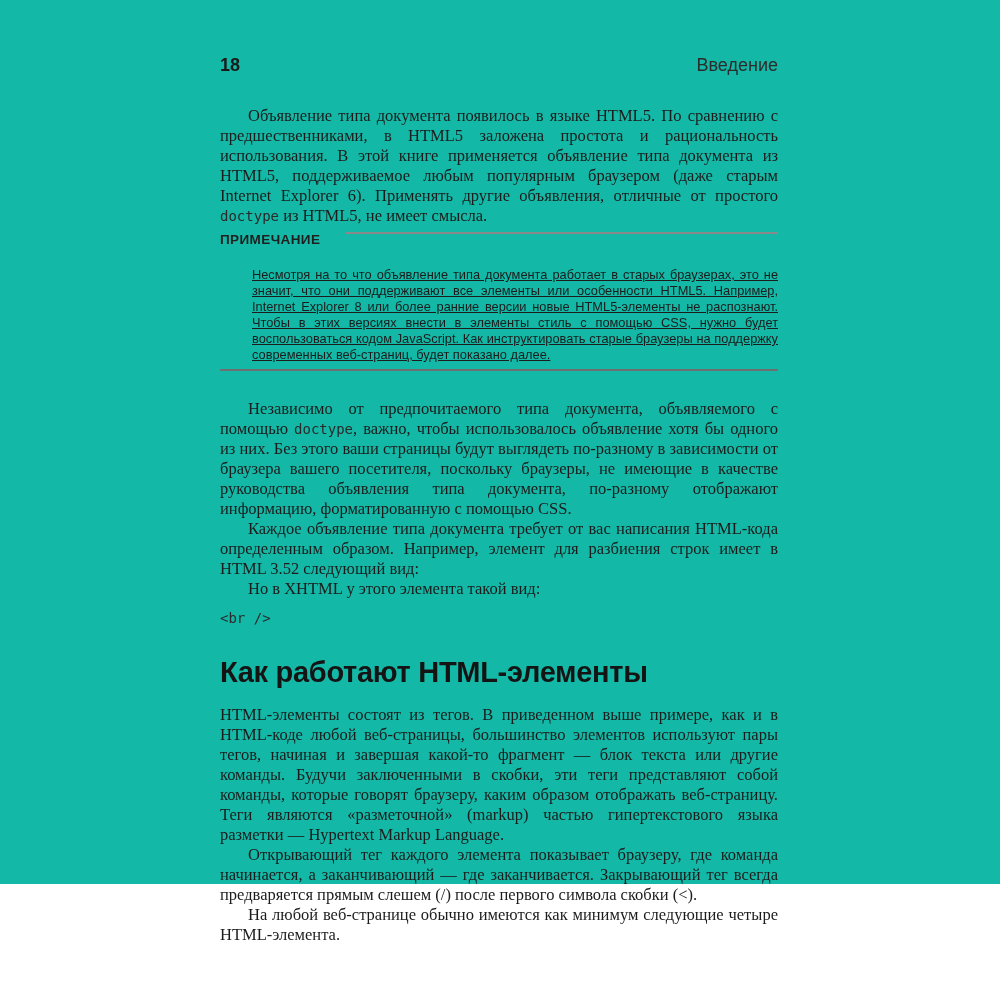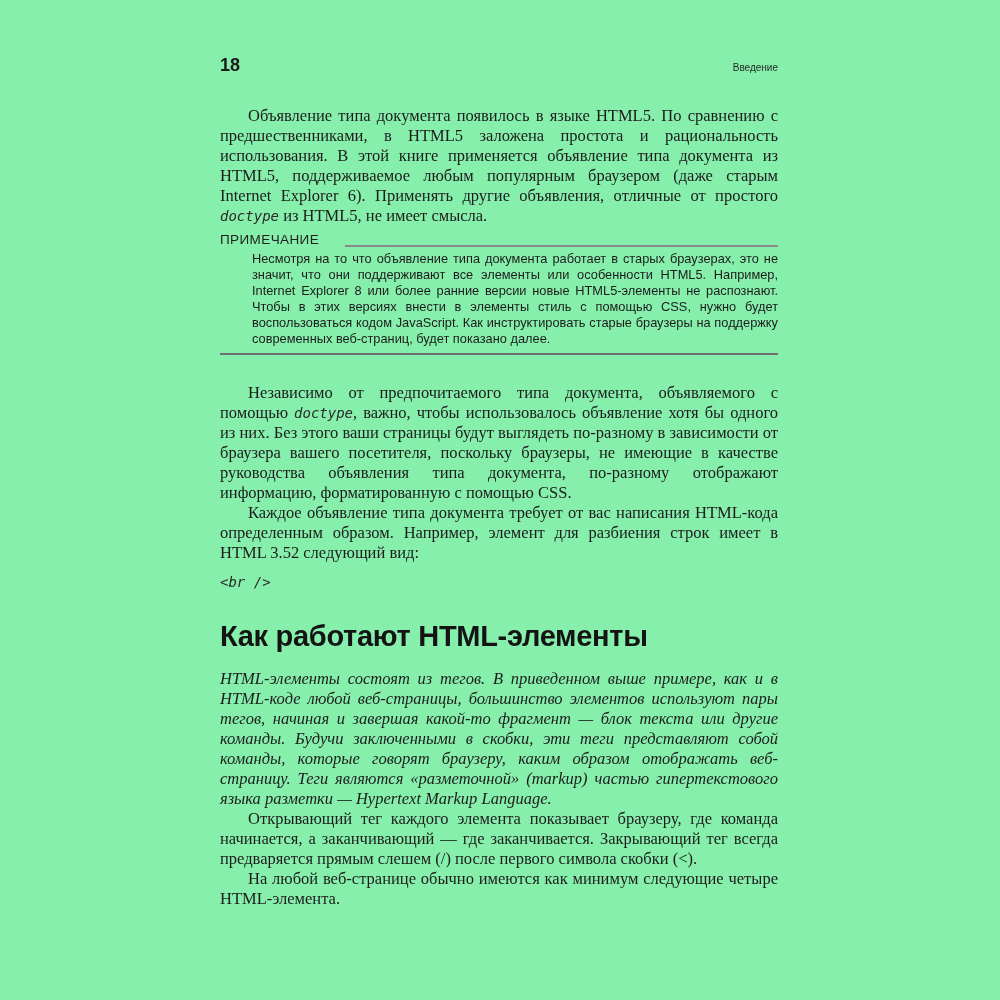--- a/index.html
+++ b/index.html
@@ -5,94 +5,95 @@
   html, body { margin: 0; padding: 0; }
   body {
     width: 1000px; height: 1000px;
     background: #ffffff;
     font-family: "Liberation Serif", serif;
     color: #1c1c1c;
     overflow: hidden;
   }
   .page {
     position: relative;
-    width: 1000px; height: 1000px;
-    background: #86efac;
+    width: 1000px; height: 884px;
+    background: #14b8a6;
   }
   .content {
     position: absolute;
     left: 220px; top: 55px;
     width: 558px;
   }
 
   
   .running-head {
     display: flex;
     justify-content: space-between;
     align-items: baseline;
     font-family: "Liberation Sans", sans-serif;
   }
   .page-number {
     font-weight: 700;
     font-size: 18px;
     color: #1a1a1a;
   }
   .running-title {
-    font-size: 10px;
+    font-size: 18px;
     color: #2b2b2b;
   }
 
   
   .para {
     font-size: 16.5px;
     line-height: 20px;
     text-align: justify;
     text-indent: 28px;
     margin: 0;
     color: #1c1c1c;
   }
-  .para.no-indent { text-indent: 0; font-style: italic; }
+  .para.no-indent { text-indent: 0; }
   .para.first { margin-top: 30px; }
 
   .run-code, .code-line {
     font-family: "DejaVu Sans Mono", "Liberation Mono", monospace;
     font-size: 14px;
     color: #2a2a2a;
-    font-style: italic;
   }
 
   
   .note {
     margin-top: 6px;
   }
   .note-head {
     display: flex;
-    align-items: flex-end;
+    align-items: flex-start;
     gap: 26px;
+    font-weight: bold;
   }
   .note-label {
     font-family: "Liberation Sans", sans-serif;
     font-size: 13.5px;
     letter-spacing: 0.4px;
     color: #1f1f1f;
     white-space: nowrap;
   }
   .note-head .rule {
     flex: 1;
     height: 0;
     border-top: 2px solid #8a8a8a;
   }
   .note-body {
-    margin-top: 4px;
+    margin-top: 20px;
     padding-left: 32px;
     font-family: "Liberation Sans", sans-serif;
     font-size: 12.8px;
     line-height: 16px;
     text-align: justify;
     color: #1c1c1c;
+    text-decoration: underline;
   }
   .note-bottom-rule {
     margin-top: 6px;
     border-top: 2px solid #6f6f6f;
   }
 
   .block-gap { margin-top: 28px; }
 
   .code-line {
     margin: 11px 0 12px 0;
@@ -129,20 +130,21 @@
       </div>
       <div class="note-body">Несмотря на то что объявление типа документа работает в старых браузерах, это не значит, что они поддерживают все элементы или особенности HTML5. Например, Internet Explorer 8 или более ранние версии новые HTML5-элементы не распознают. Чтобы в этих версиях внести в элементы стиль с помощью CSS, нужно будет воспользоваться кодом JavaScript. Как инструктировать старые браузеры на поддержку современных веб-страниц, будет показано далее.</div>
       <div class="note-bottom-rule"></div>
     </div>
 
     <p class="para block-gap"><span>Независимо от предпочитаемого типа документа, объявляемого с помощью </span><span class="run-code">doctype</span><span>, важно, чтобы использовалось объявление хотя бы одного из них. Без этого ваши страницы будут выглядеть по-разному в зависимости от браузера вашего посетителя, поскольку браузеры, не имеющие в качестве руководства объявления типа документа, по-разному отображают информацию, форматированную с помощью CSS.</span></p>
 
     <p class="para">Каждое объявление типа документа требует от вас написания HTML-кода определенным образом. Например, элемент для разбиения строк имеет в HTML 3.52 следующий вид:</p>
 
 
+    <p class="para">Но в XHTML у этого элемента такой вид:</p>
 
     <div class="code-line">&lt;br /&gt;</div>
 
 
     <h1 class="section-heading">Как работают HTML-элементы</h1>
 
     <p class="para no-indent">HTML-элементы состоят из тегов. В приведенном выше примере, как и в HTML-коде любой веб-страницы, большинство элементов используют пары тегов, начиная и завершая какой-то фрагмент — блок текста или другие команды. Будучи заключенными в скобки, эти теги представляют собой команды, которые говорят браузеру, каким образом отображать веб-страницу. Теги являются «разметочной» (markup) частью гипертекстового языка разметки — Hypertext Markup Language.</p>
 
     <p class="para">Открывающий тег каждого элемента показывает браузеру, где команда начинается, а заканчивающий — где заканчивается. Закрывающий тег всегда предваряется прямым слешем (/) после первого символа скобки (&lt;).</p>
 

